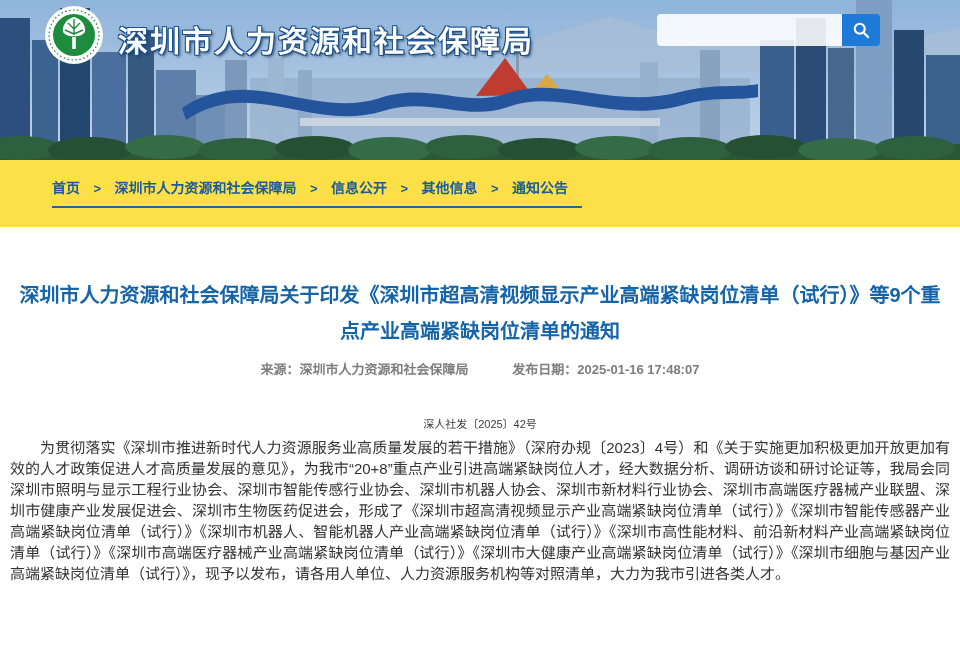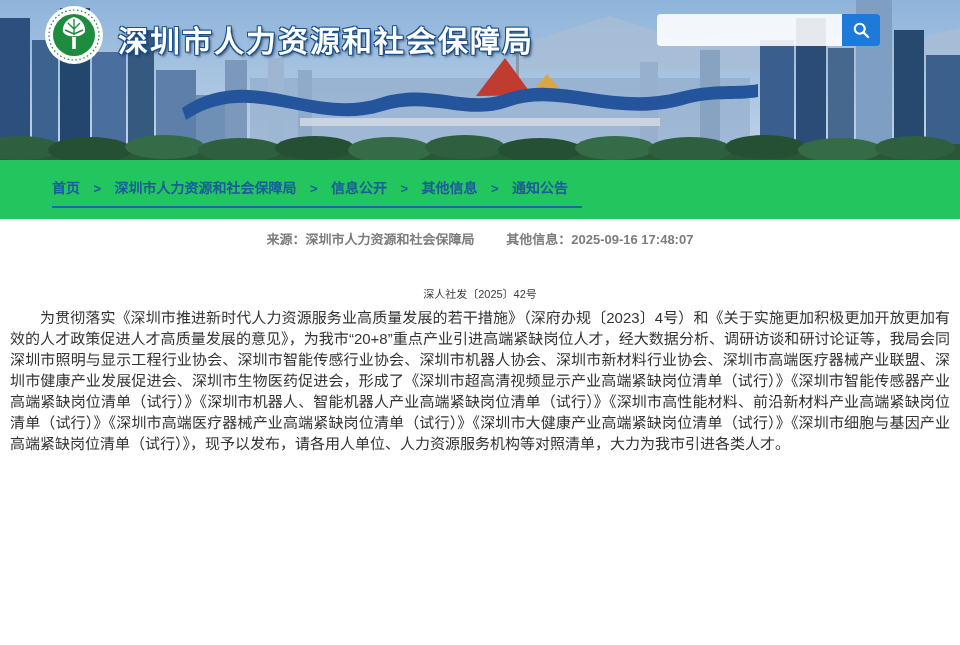--- a/index.html
+++ b/index.html
@@ -24,33 +24,33 @@
     background:rgba(255,255,255,.88); border-radius:4px 0 0 4px;
     padding:0 10px; font-size:14px; color:#333;
   }
   .search-btn {
     width:38px; height:32px; border:none; background:#1d7ad9;
     border-radius:0 4px 4px 0; cursor:pointer;
     display:flex; align-items:center; justify-content:center;
   }
 
   
-  .crumb-bar { background:#22c55e; height:59px; padding:17px 0 0 52px; }
+  .crumb-bar { background:#fde047; height:67px; padding:17px 0 0 52px; }
   .crumb-line { display:inline-block; border-bottom:2px solid #2264a5; padding:0 14px 9px 0; }
   .crumb-item { color:#1b5c99; font-size:14px; font-weight:bold; text-decoration:none; cursor:pointer; }
   .crumb-sep  { color:#1b5c99; font-size:13px; font-weight:bold; margin:0 9px; }
 
   
   .article { padding:0 10px; }
   .article-title {
     margin:50px auto 0; max-width:940px; text-align:center;
     color:#1664a8; font-size:20px; font-weight:bold; line-height:36px;
   }
   .article-meta { margin-top:10px; text-align:center; color:#7d7d7d; font-size:13px; font-weight:bold; }
-  .article-meta .meta-block { margin:0 14px; }
+  .article-meta .meta-block { margin:0 20px; }
   .doc-number { margin-top:37px; text-align:center; color:#3c3c3c; font-size:11px; }
   .salutation { margin-top:24px; color:#333; font-size:14.5px; line-height:20px; }
   .body-text  { margin-top:6px; color:#333; font-size:15px; line-height:21px;
                 text-indent:2em; text-align:justify; }
 </style>
 </head>
 <body>
 
 <div class="banner">
   <svg class="scene" viewBox="0 0 960 160" preserveAspectRatio="none" aria-hidden="true">
@@ -144,24 +144,25 @@
     <span class="crumb-sep">&gt;</span>
     <a class="crumb-item">信息公开</a>
     <span class="crumb-sep">&gt;</span>
     <a class="crumb-item">其他信息</a>
     <span class="crumb-sep">&gt;</span>
     <a class="crumb-item">通知公告</a>
   </div>
 </div>
 
 <div class="article">
+  <h1 class="article-title">深圳市人力资源和社会保障局关于印发《深圳市超高清视频显示产业高端紧缺岗位清单（试行）》等9个重点产业高端紧缺岗位清单的通知</h1>
 
   <div class="article-meta">
     <span class="meta-block"><span>来源：</span><span>深圳市人力资源和社会保障局</span></span>
-    <span class="meta-block"><span>其他信息：</span><span>2025-09-16 17:48:07</span></span>
+    <span class="meta-block"><span>发布日期：</span><span>2025-01-16 17:48:07</span></span>
   </div>
 
   <div class="doc-number">深人社发〔2025〕42号</div>
 
 
   <p class="body-text">为贯彻落实《深圳市推进新时代人力资源服务业高质量发展的若干措施》（深府办规〔2023〕4号）和《关于实施更加积极更加开放更加有效的人才政策促进人才高质量发展的意见》，为我市“20+8”重点产业引进高端紧缺岗位人才，经大数据分析、调研访谈和研讨论证等，我局会同深圳市照明与显示工程行业协会、深圳市智能传感行业协会、深圳市机器人协会、深圳市新材料行业协会、深圳市高端医疗器械产业联盟、深圳市健康产业发展促进会、深圳市生物医药促进会，形成了《深圳市超高清视频显示产业高端紧缺岗位清单（试行）》《深圳市智能传感器产业高端紧缺岗位清单（试行）》《深圳市机器人、智能机器人产业高端紧缺岗位清单（试行）》《深圳市高性能材料、前沿新材料产业高端紧缺岗位清单（试行）》《深圳市高端医疗器械产业高端紧缺岗位清单（试行）》《深圳市大健康产业高端紧缺岗位清单（试行）》《深圳市细胞与基因产业高端紧缺岗位清单（试行）》，现予以发布，请各用人单位、人力资源服务机构等对照清单，大力为我市引进各类人才。</p>
 
 </div>
 
 </body></html>

